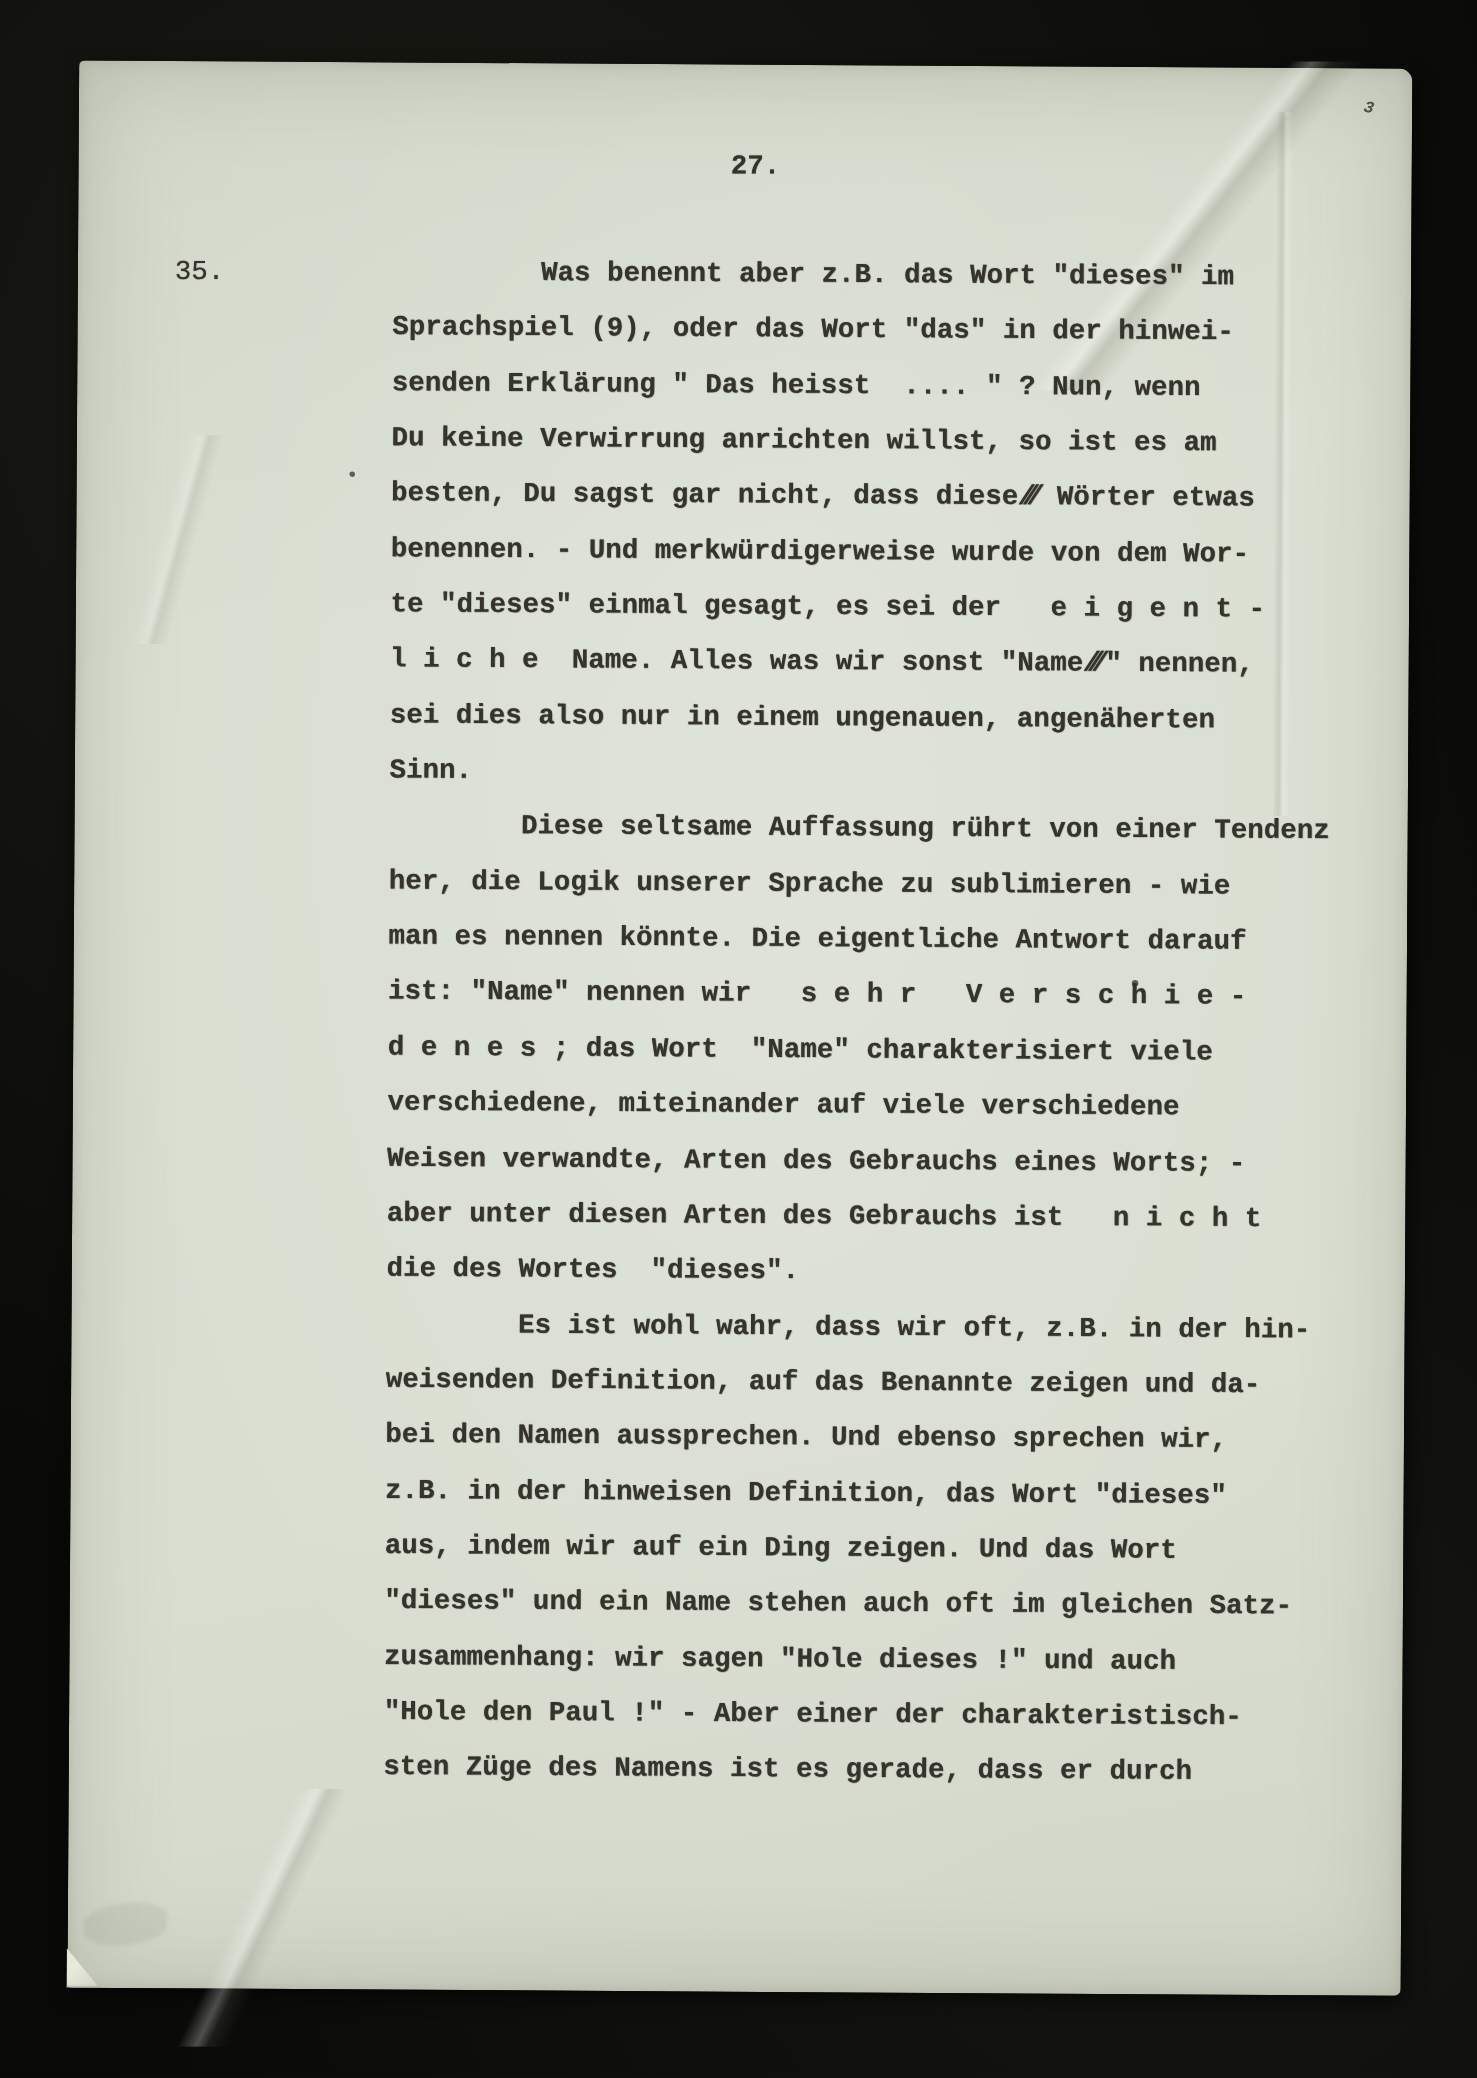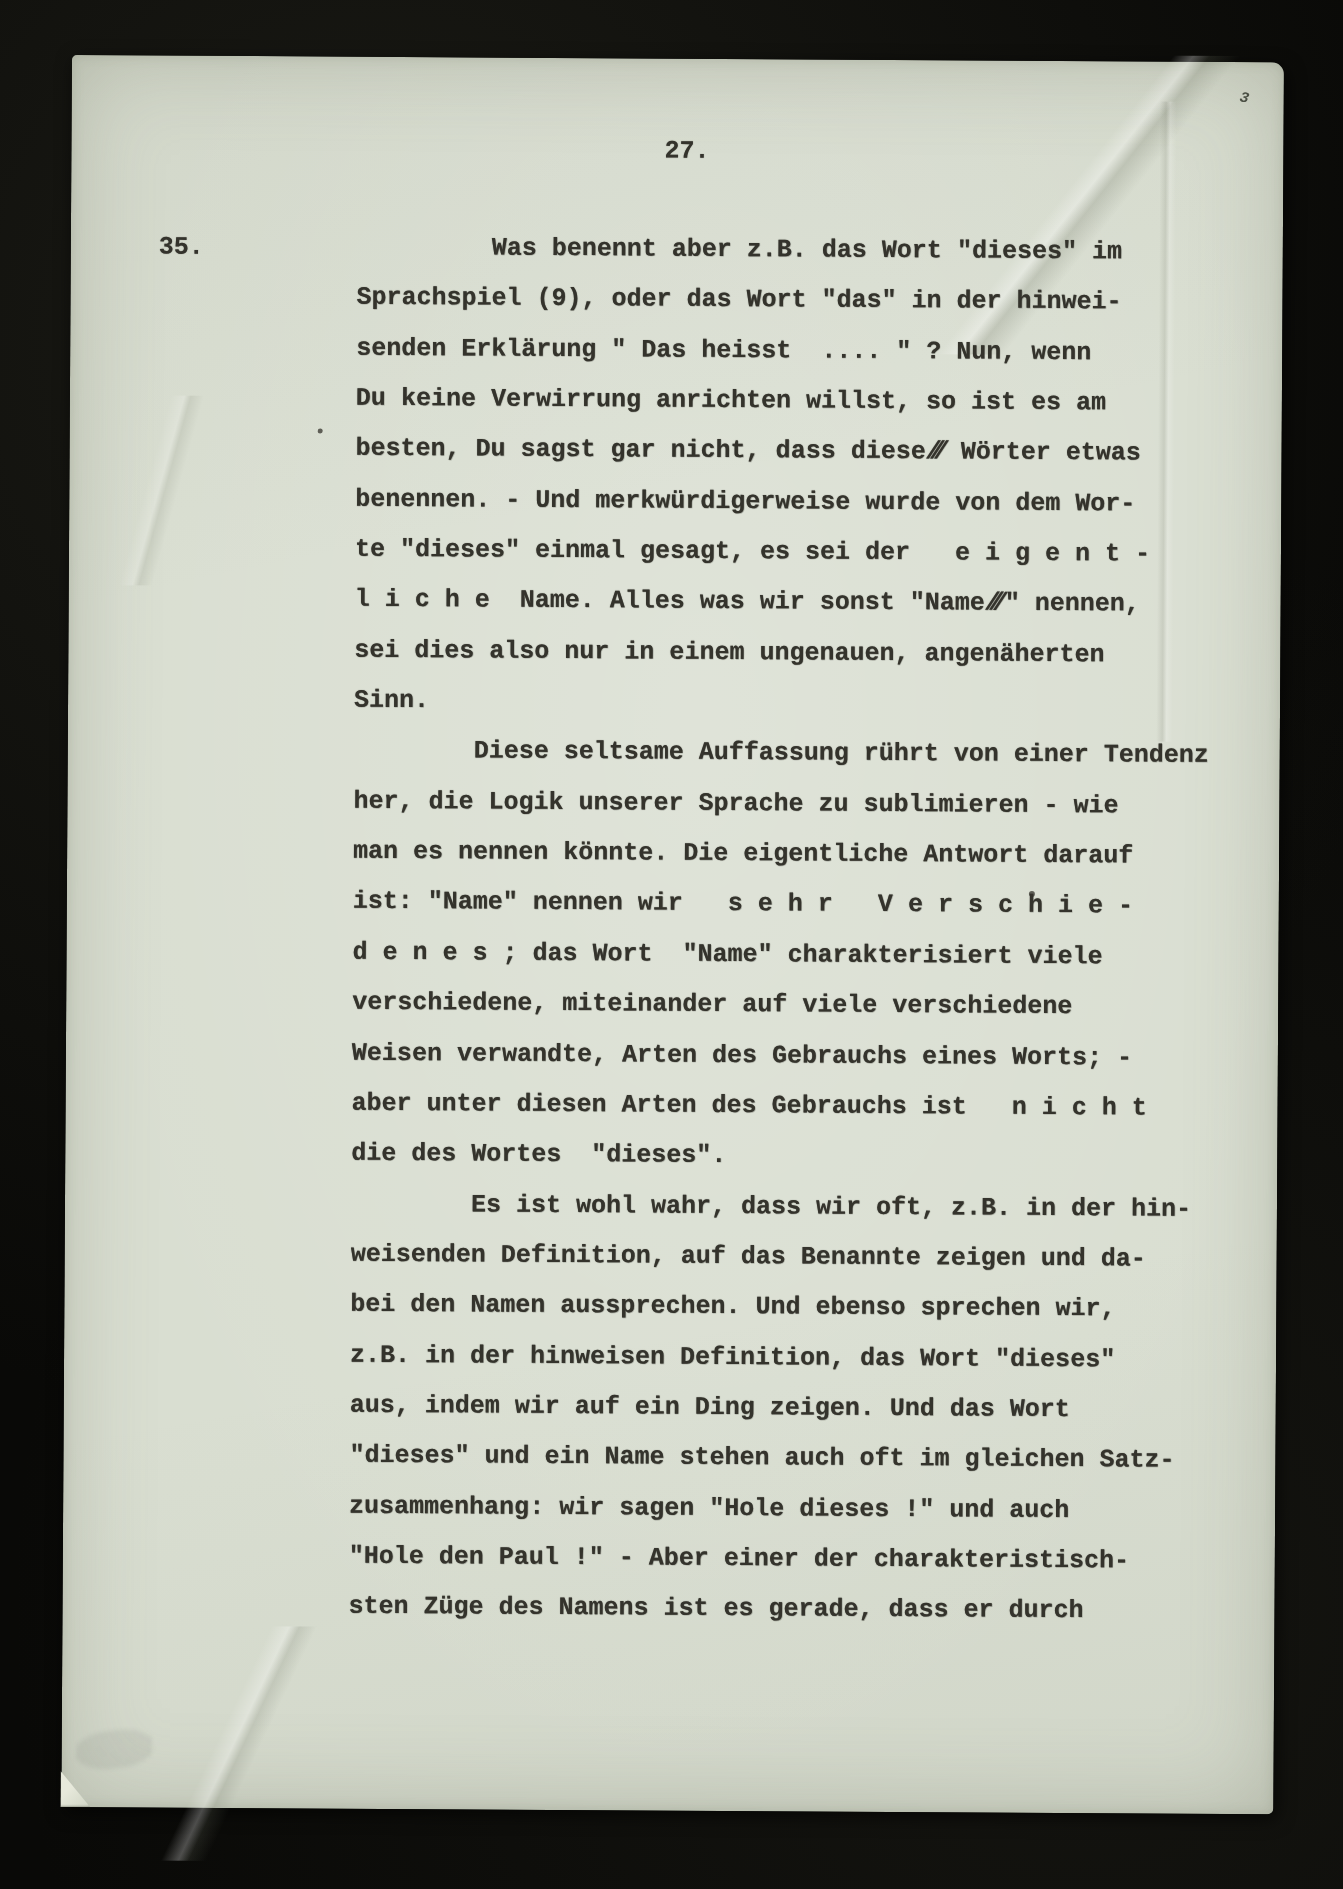--- a/index.html
+++ b/index.html
@@ -38,21 +38,21 @@
     background:linear-gradient(115deg, transparent 45%, rgba(255,255,255,0.28) 50%, rgba(108,114,98,0.18) 53%, transparent 58%);}
   .crease4{left:4px;top:340px;width:170px;height:190px;
     background:linear-gradient(105deg, transparent 44%, rgba(255,255,255,0.18) 50%, rgba(112,118,100,0.14) 53%, transparent 59%);}
   .page-number{
     position:absolute;left:593px;top:78px;
     font-size:25px;font-weight:700;color:#34332c;white-space:pre;
     text-shadow:0 0 1px rgba(52,51,44,0.65);
   }
   .remark-number{
     position:absolute;left:88px;top:177px;
-    font-size:25px;font-weight:700;color:#34332c;white-space:pre;
+    font-size:25px;font-weight:400;color:#34332c;white-space:pre;
     text-shadow:0 0 1px rgba(52,51,44,0.65);
   }
   .corner-mark{
     position:absolute;left:1168px;top:28px;
     font-size:15px;font-style:italic;font-weight:700;color:rgba(48,52,42,0.82);
     transform:rotate(12deg);
   }
   .text-block{
     position:absolute;left:286px;top:166px;width:900px;
     font-size:25px;line-height:50.35px;font-weight:700;color:#34332c;

